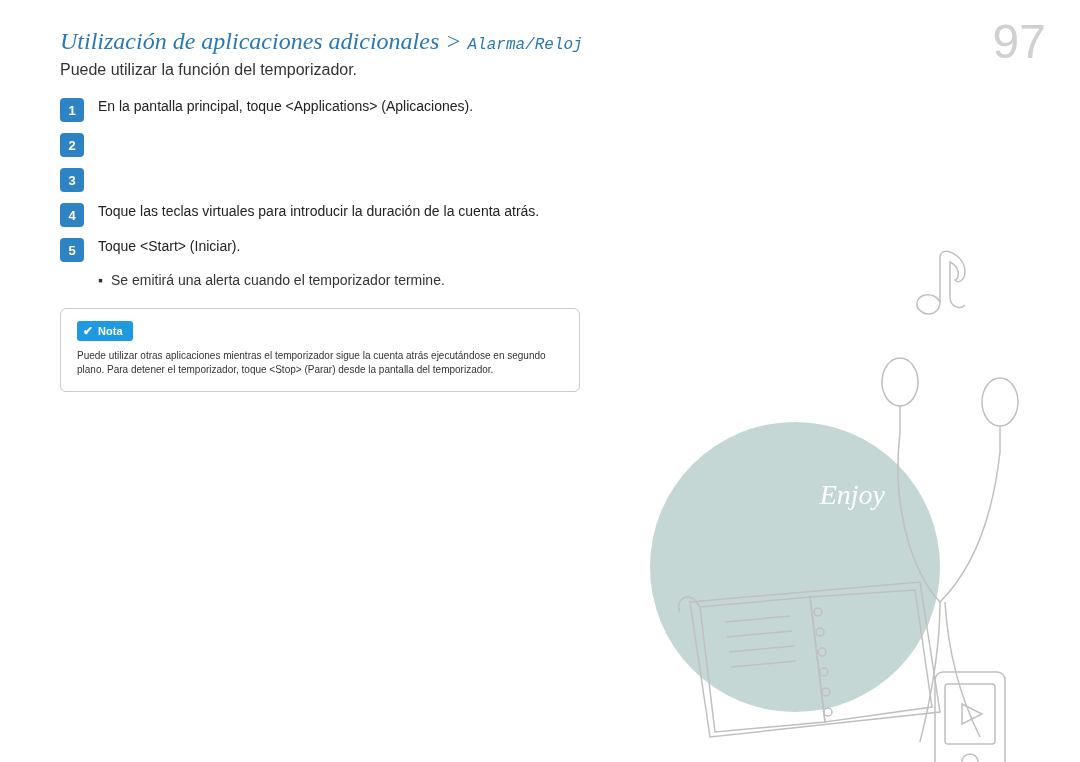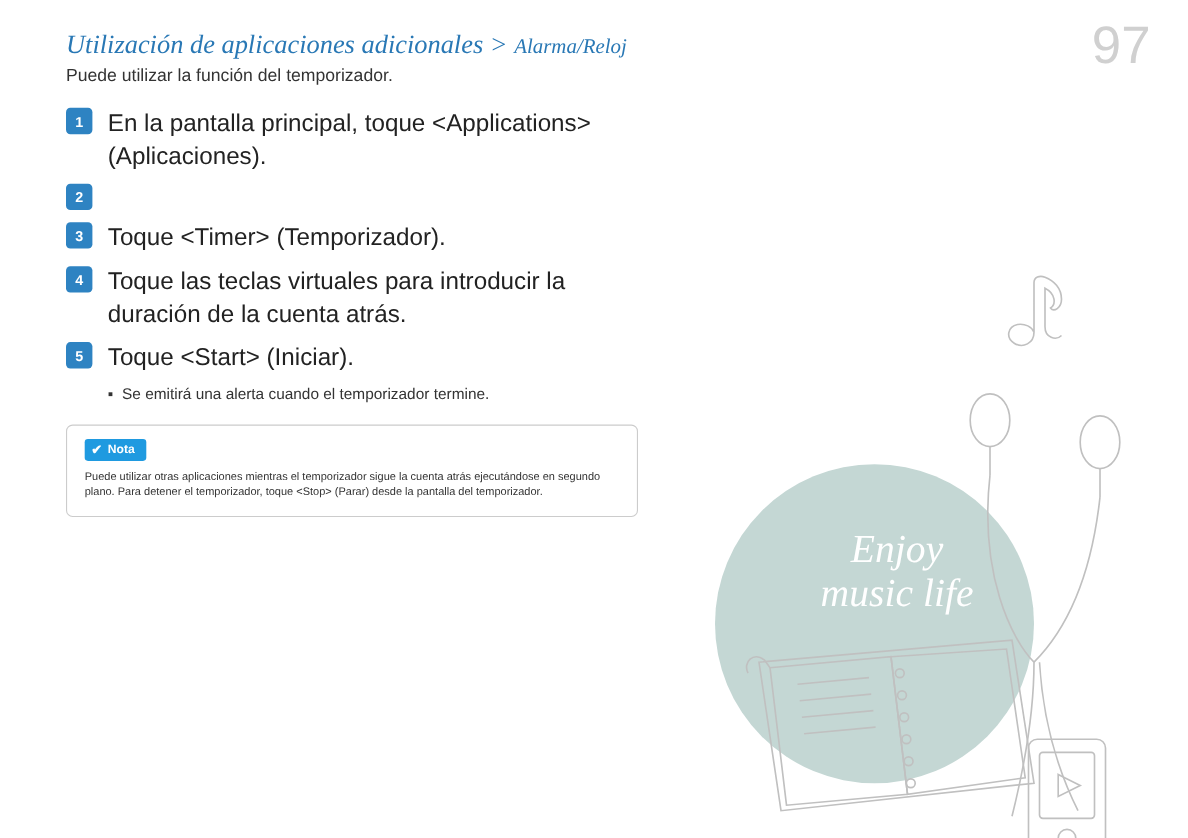--- a/index.html
+++ b/index.html
@@ -16,21 +16,22 @@
     height: 762px;
     padding: 28px 60px 40px 60px;
   }
   .breadcrumb {
     color: #2978b5;
     font-family: Georgia, 'Times New Roman', serif;
     font-size: 24px;
     font-style: italic;
   }
   .breadcrumb .sub {
-    font-size: 19px;
+    font-size: 16px;
+    font-family: Liberation Mono, monospace;
   }
   .page-number {
     position: absolute;
     right: 34px;
     top: 14px;
     font-size: 48px;
     color: #d0d0d0;
     font-family: 'Helvetica Neue', Arial, sans-serif;
     font-weight: 200;
   }
@@ -65,21 +66,21 @@
     border-radius: 4px;
     font-size: 13px;
     font-weight: bold;
     display: flex;
     align-items: center;
     justify-content: center;
     margin-right: 14px;
     margin-top: 1px;
   }
   .step-text {
-    font-size: 22px;
+    font-size: 14px;
     color: #222;
     line-height: 1.35;
   }
   .sub-bullet {
     margin-left: 38px;
     margin-top: 2px;
     font-size: 14px;
     color: #333;
     display: flex;
   }
@@ -132,21 +133,21 @@
     background: #c4d7d4;
     border-radius: 50%;
     right: 140px;
     top: 260px;
   }
   .enjoy {
     position: absolute;
     color: #fff;
     font-family: Georgia, 'Times New Roman', serif;
     font-style: italic;
-    font-size: 36px;
+    font-size: 28px;
     text-align: center;
     line-height: 1.1;
     right: 195px;
     top: 318px;
   }
   svg.lineart {
     position: absolute;
     stroke: #c0c0c0;
     fill: none;
     stroke-width: 1.5;
@@ -168,21 +169,20 @@
   <div class="steps">
     <div class="step">
       <div class="step-num">1</div>
       <div class="step-text">En la pantalla principal, toque &lt;Applications&gt; (Aplicaciones).</div>
     </div>
     <div class="step">
       <div class="step-num">2</div>
     </div>
     <div class="step">
       <div class="step-num">3</div>
-      <div class="step-text">Toque &lt;Timer&gt; (Temporizador).</div>
     </div>
     <div class="step">
       <div class="step-num">4</div>
       <div class="step-text">Toque las teclas virtuales para introducir la duración de la cuenta atrás.</div>
     </div>
     <div class="step">
       <div class="step-num">5</div>
       <div class="step-text">Toque &lt;Start&gt; (Iniciar).</div>
     </div>
     <div class="sub-bullet">
@@ -196,21 +196,20 @@
       <span class="check">✔</span>
       <span>Nota</span>
     </div>
     <div class="note-text">Puede utilizar otras aplicaciones mientras el temporizador sigue la cuenta atrás ejecutándose en segundo plano. Para detener el temporizador, toque &lt;Stop&gt; (Parar) desde la pantalla del temporizador.</div>
   </div>
 
   <div class="illus">
     <div class="circle"></div>
     <div class="enjoy">
       <span>Enjoy</span><br>
-      <span>music life</span>
     </div>
 
     <svg class="lineart" style="right:100px; top:80px; width:70px; height:80px;" viewBox="0 0 70 80">
       <path d="M 30 60 C 30 70 20 75 12 70 C 4 65 6 55 15 53 C 22 52 28 55 30 60 L 30 15 C 30 10 35 8 40 10 C 48 13 55 20 55 30 C 55 38 48 42 45 38 C 50 35 50 25 40 20 L 40 55 C 40 65 50 68 55 63"></path>
     </svg>
 
     <svg class="lineart" style="right:20px; top:180px; width:230px; height:420px;" viewBox="0 0 230 420">
       <ellipse cx="70" cy="40" rx="18" ry="24"></ellipse>
       <path d="M 70 64 L 70 90"></path>
       <ellipse cx="170" cy="60" rx="18" ry="24"></ellipse>

